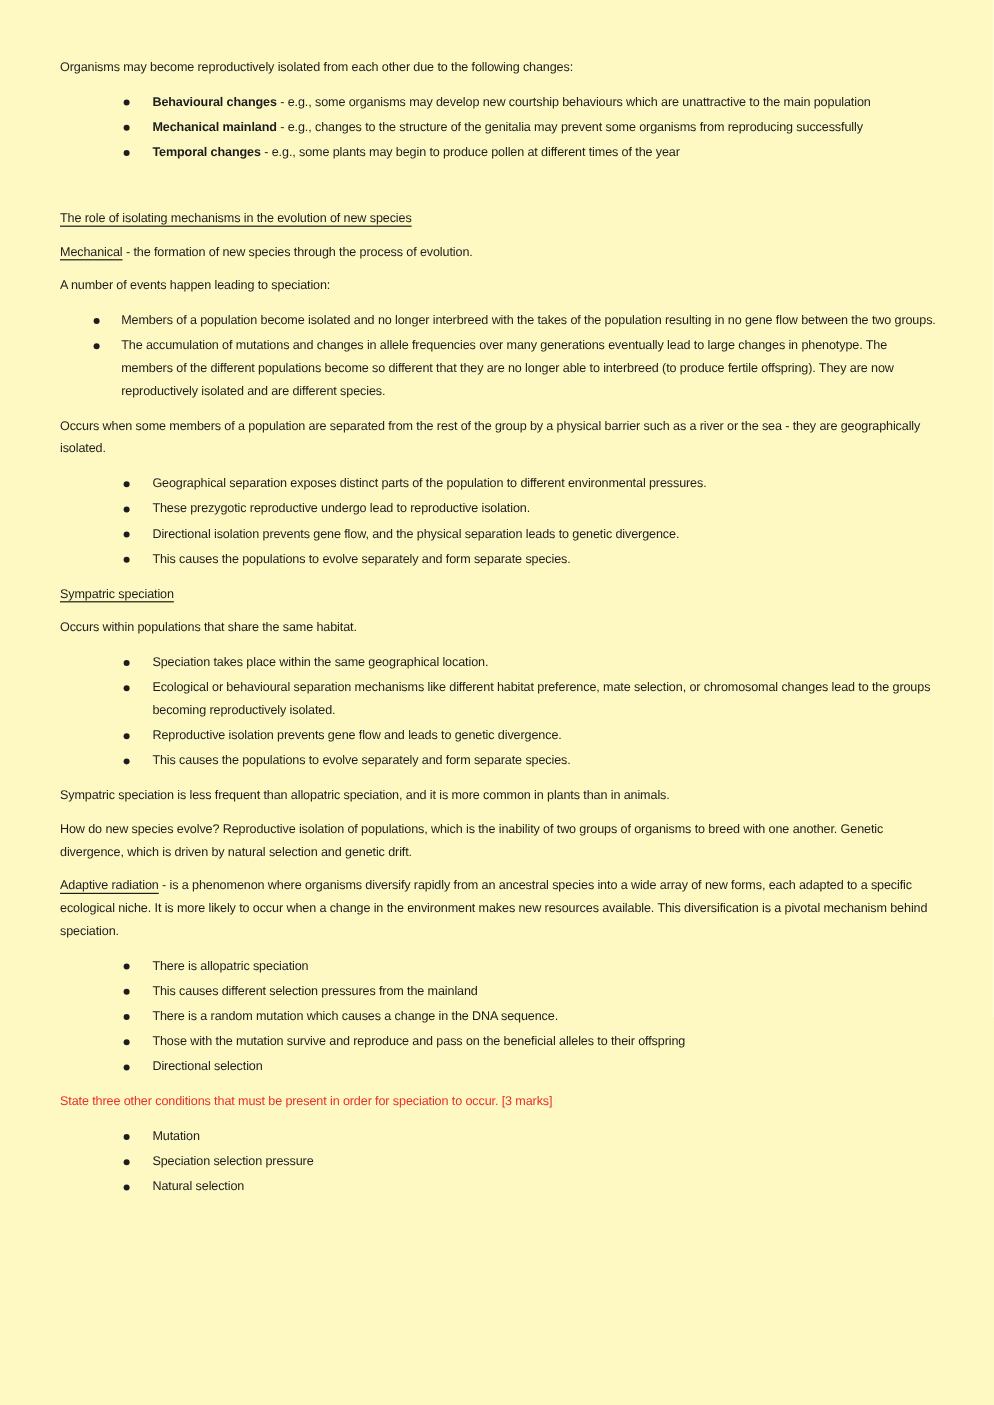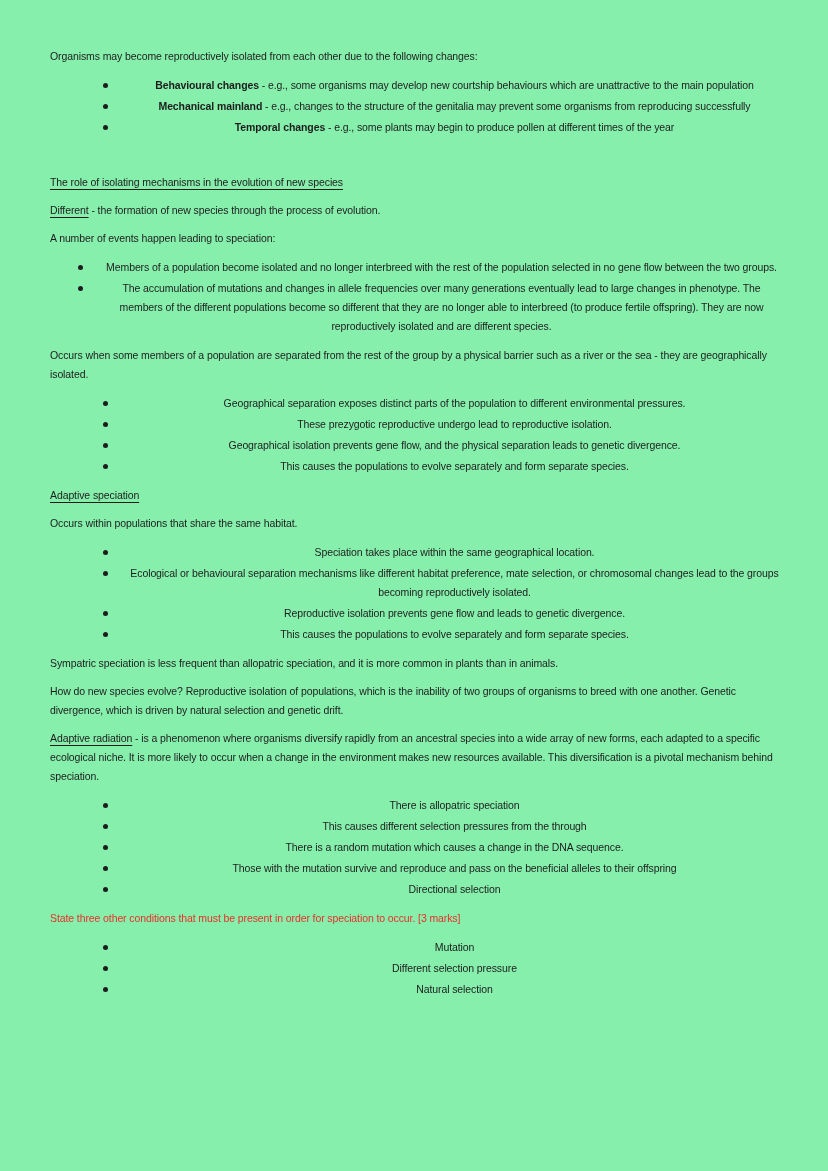--- a/index.html
+++ b/index.html
@@ -12,21 +12,21 @@
     height: 1171px;
     overflow: hidden;
     font-family: "Liberation Sans", "DejaVu Sans", sans-serif;
     color: #1d1d1d;
   }
   .page {
     box-sizing: border-box;
     width: 828px;
     height: 1171px;
     padding: 47px 46px 0 50px;
-    background: #86efac;
+    background: #fef9c3;
   }
   .page p {
     margin: 0 0 9px 0;
     font-size: 10.5px;
     line-height: 19px;
     letter-spacing: -0.1px;
   }
   .heading span {
     text-decoration: underline;
     text-underline-offset: 3px;
@@ -40,21 +40,20 @@
     margin: 10px 0 10px 0;
     padding: 0;
   }
   ul.bullets li {
     position: relative;
     padding-left: 77px;
     margin: 0 0 2px 0;
     font-size: 10.5px;
     line-height: 19px;
     letter-spacing: -0.1px;
-    text-align: center;
   }
   ul.bullets li::before {
     content: "";
     position: absolute;
     left: 53px;
     top: 7px;
     width: 5px;
     height: 5px;
     border-radius: 50%;
     background: #1d1d1d;
@@ -77,50 +76,50 @@
 
 <div class="page">
     <p><span>Organisms may become reproductively isolated from each other due to the following changes:</span></p>
     <ul class="bullets">
       <li><span class="bold">Behavioural changes</span><span> - e.g., some organisms may develop new courtship behaviours which are unattractive to the main population</span></li>
       <li><span class="bold">Mechanical mainland</span><span> - e.g., changes to the structure of the genitalia may prevent some organisms from reproducing successfully</span></li>
       <li><span class="bold">Temporal changes</span><span> - e.g., some plants may begin to produce pollen at different times of the year</span></li>
     </ul>
     <div class="spacer" style="height: 26px;"></div>
     <p class="heading"><span>The role of isolating mechanisms in the evolution of new species</span></p>
-    <p><span class="underline">Different</span><span> - the formation of new species through the process of evolution.</span></p>
+    <p><span class="underline">Mechanical</span><span> - the formation of new species through the process of evolution.</span></p>
     <p><span>A number of events happen leading to speciation:</span></p>
     <ul class="bullets narrow">
-      <li><span>Members of a population become isolated and no longer interbreed with the rest of the population selected in no gene flow between the two groups.</span></li>
+      <li><span>Members of a population become isolated and no longer interbreed with the takes of the population resulting in no gene flow between the two groups.</span></li>
       <li><span>The accumulation of mutations and changes in allele frequencies over many generations eventually lead to large changes in phenotype. The members of the different populations become so different that they are no longer able to interbreed (to produce fertile offspring). They are now reproductively isolated and are different species.</span></li>
     </ul>
     <p><span>Occurs when some members of a population are separated from the rest of the group by a physical barrier such as a river or the sea - they are geographically isolated.</span></p>
     <ul class="bullets">
       <li><span>Geographical separation exposes distinct parts of the population to different environmental pressures.</span></li>
       <li><span>These prezygotic reproductive undergo lead to reproductive isolation.</span></li>
-      <li><span>Geographical isolation prevents gene flow, and the physical separation leads to genetic divergence.</span></li>
+      <li><span>Directional isolation prevents gene flow, and the physical separation leads to genetic divergence.</span></li>
       <li><span>This causes the populations to evolve separately and form separate species.</span></li>
     </ul>
-    <p class="heading"><span>Adaptive speciation</span></p>
+    <p class="heading"><span>Sympatric speciation</span></p>
     <p><span>Occurs within populations that share the same habitat.</span></p>
     <ul class="bullets">
       <li><span>Speciation takes place within the same geographical location.</span></li>
       <li><span>Ecological or behavioural separation mechanisms like different habitat preference, mate selection, or chromosomal changes lead to the groups becoming reproductively isolated.</span></li>
       <li><span>Reproductive isolation prevents gene flow and leads to genetic divergence.</span></li>
       <li><span>This causes the populations to evolve separately and form separate species.</span></li>
     </ul>
     <p><span>Sympatric speciation is less frequent than allopatric speciation, and it is more common in plants than in animals.</span></p>
     <p><span>How do new species evolve? Reproductive isolation of populations, which is the inability of two groups of organisms to breed with one another. Genetic divergence, which is driven by natural selection and genetic drift.</span></p>
     <p><span class="underline">Adaptive radiation</span><span> - is a phenomenon where organisms diversify rapidly from an ancestral species into a wide array of new forms, each adapted to a specific ecological niche. It is more likely to occur when a change in the environment makes new resources available. This diversification is a pivotal mechanism behind speciation.</span></p>
     <ul class="bullets">
       <li><span>There is allopatric speciation</span></li>
-      <li><span>This causes different selection pressures from the through</span></li>
+      <li><span>This causes different selection pressures from the mainland</span></li>
       <li><span>There is a random mutation which causes a change in the DNA sequence.</span></li>
       <li><span>Those with the mutation survive and reproduce and pass on the beneficial alleles to their offspring</span></li>
       <li><span>Directional selection</span></li>
     </ul>
     <p class="question"><span>State three other conditions that must be present in order for speciation to occur. [3 marks]</span></p>
     <ul class="bullets">
       <li><span>Mutation</span></li>
-      <li><span>Different selection pressure</span></li>
+      <li><span>Speciation selection pressure</span></li>
       <li><span>Natural selection</span></li>
     </ul>
   </div>
 
 </body></html>

